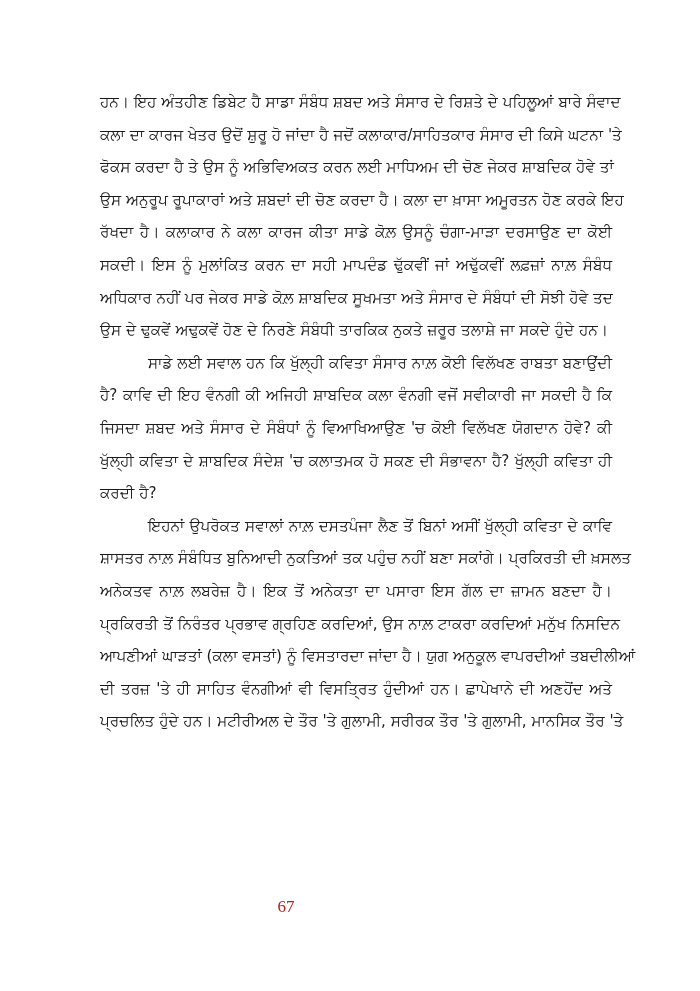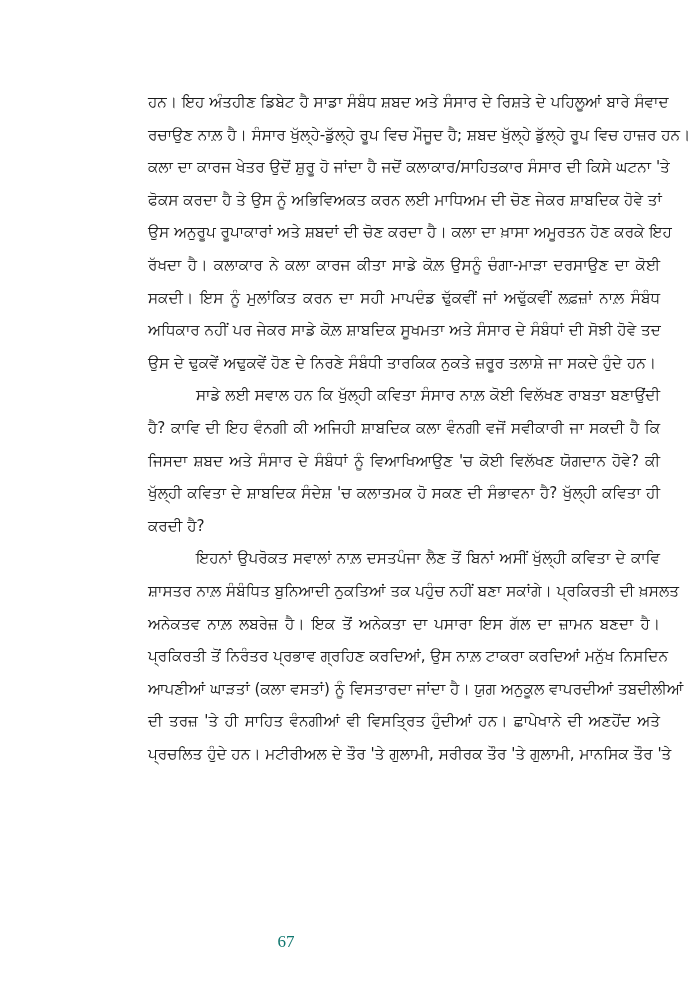--- a/index.html
+++ b/index.html
@@ -1,29 +1,28 @@
 <!DOCTYPE html>
 <html><head>
 <meta charset="utf-8">
 <style>
   html, body { margin:0; padding:0; background:#ffffff; }
   body { width:700px; height:991px; position:relative; overflow:hidden; }
-  .page { position:absolute; left:100px; top:86px; width:512px;margin-left:48px; }
+  .page { position:absolute; left:100px; top:86px; width:512px; }
   .line { display:block; font-family:"DejaVu Sans", sans-serif; font-size:15.2px; line-height:32.6px; color:#1a1a1a; white-space:nowrap; text-align:justify; text-align-last:justify; }
   .line.last { text-align-last:left; }
   .line.indent { padding-left:48px; }
-  .pagenum { position:absolute; top:897px; left:0; width:572px; text-align:center; font-family:"Liberation Serif", serif; font-size:17px; color:#0f766e;margin-top:35px; }
+  .pagenum { position:absolute; top:897px; left:0; width:572px; text-align:center; font-family:"Liberation Serif", serif; font-size:17px; color:#b91c1c; }
 </style>
 </head>
 <body>
 
 <div class="page">
   <div>
     <span class="line">ਹਨ। ਇਹ ਅੰਤਹੀਣ ਡਿਬੇਟ ਹੈ ਸਾਡਾ ਸੰਬੰਧ ਸ਼ਬਦ ਅਤੇ ਸੰਸਾਰ ਦੇ ਰਿਸ਼ਤੇ ਦੇ ਪਹਿਲੂਆਂ ਬਾਰੇ ਸੰਵਾਦ</span>
-    <span class="line">ਰਚਾਉਣ ਨਾਲ਼ ਹੈ। ਸੰਸਾਰ ਖੁੱਲ੍ਹੇ-ਡੁੱਲ੍ਹੇ ਰੂਪ ਵਿਚ ਮੌਜੂਦ ਹੈ; ਸ਼ਬਦ ਖੁੱਲ੍ਹੇ ਡੁੱਲ੍ਹੇ ਰੂਪ ਵਿਚ ਹਾਜ਼ਰ ਹਨ।</span>
     <span class="line">ਕਲਾ ਦਾ ਕਾਰਜ ਖੇਤਰ ਉਦੋਂ ਸ਼ੁਰੂ ਹੋ ਜਾਂਦਾ ਹੈ ਜਦੋਂ ਕਲਾਕਾਰ/ਸਾਹਿਤਕਾਰ ਸੰਸਾਰ ਦੀ ਕਿਸੇ ਘਟਨਾ 'ਤੇ</span>
     <span class="line">ਫੋਕਸ ਕਰਦਾ ਹੈ ਤੇ ਉਸ ਨੂੰ ਅਭਿਵਿਅਕਤ ਕਰਨ ਲਈ ਮਾਧਿਅਮ ਦੀ ਚੋਣ ਜੇਕਰ ਸ਼ਾਬਦਿਕ ਹੋਵੇ ਤਾਂ</span>
     <span class="line">ਉਸ ਅਨੁਰੂਪ ਰੂਪਾਕਾਰਾਂ ਅਤੇ ਸ਼ਬਦਾਂ ਦੀ ਚੋਣ ਕਰਦਾ ਹੈ। ਕਲਾ ਦਾ ਖ਼ਾਸਾ ਅਮੂਰਤਨ ਹੋਣ ਕਰਕੇ ਇਹ</span>
     <span class="line">ਰੱਖਦਾ ਹੈ। ਕਲਾਕਾਰ ਨੇ ਕਲਾ ਕਾਰਜ ਕੀਤਾ ਸਾਡੇ ਕੋਲ਼ ਉਸਨੂੰ ਚੰਗਾ-ਮਾੜਾ ਦਰਸਾਉਣ ਦਾ ਕੋਈ</span>
     <span class="line">ਸਕਦੀ। ਇਸ ਨੂੰ ਮੁਲਾਂਕਿਤ ਕਰਨ ਦਾ ਸਹੀ ਮਾਪਦੰਡ ਢੁੱਕਵੀਂ ਜਾਂ ਅਢੁੱਕਵੀਂ ਲਫ਼ਜ਼ਾਂ ਨਾਲ਼ ਸੰਬੰਧ</span>
     <span class="line">ਅਧਿਕਾਰ ਨਹੀਂ ਪਰ ਜੇਕਰ ਸਾਡੇ ਕੋਲ਼ ਸ਼ਾਬਦਿਕ ਸੂਖਮਤਾ ਅਤੇ ਸੰਸਾਰ ਦੇ ਸੰਬੰਧਾਂ ਦੀ ਸੋਝੀ ਹੋਵੇ ਤਦ</span>
     <span class="line last">ਉਸ ਦੇ ਢੁਕਵੇਂ ਅਢੁਕਵੇਂ ਹੋਣ ਦੇ ਨਿਰਣੇ ਸੰਬੰਧੀ ਤਾਰਕਿਕ ਨੁਕਤੇ ਜ਼ਰੂਰ ਤਲਾਸ਼ੇ ਜਾ ਸਕਦੇ ਹੁੰਦੇ ਹਨ।</span>
   </div>
   <div>
     <span class="line indent">ਸਾਡੇ ਲਈ ਸਵਾਲ ਹਨ ਕਿ ਖੁੱਲ੍ਹੀ ਕਵਿਤਾ ਸੰਸਾਰ ਨਾਲ਼ ਕੋਈ ਵਿਲੱਖਣ ਰਾਬਤਾ ਬਣਾਉਂਦੀ</span>

